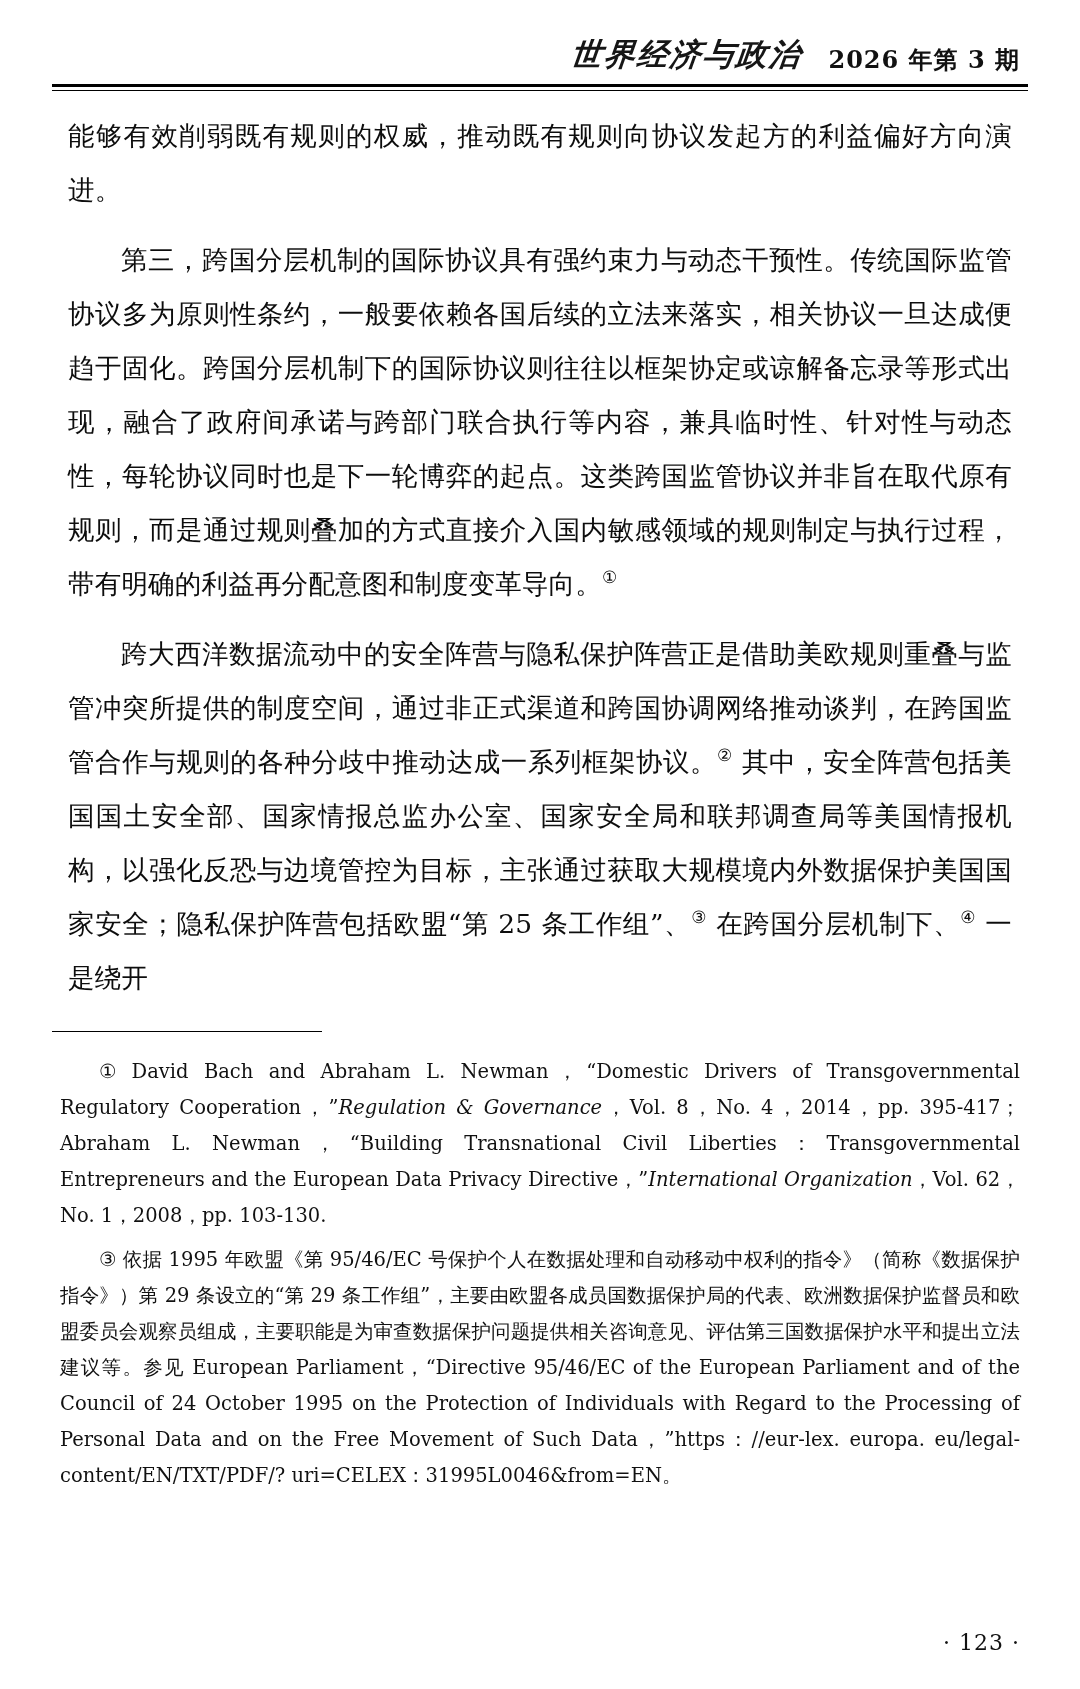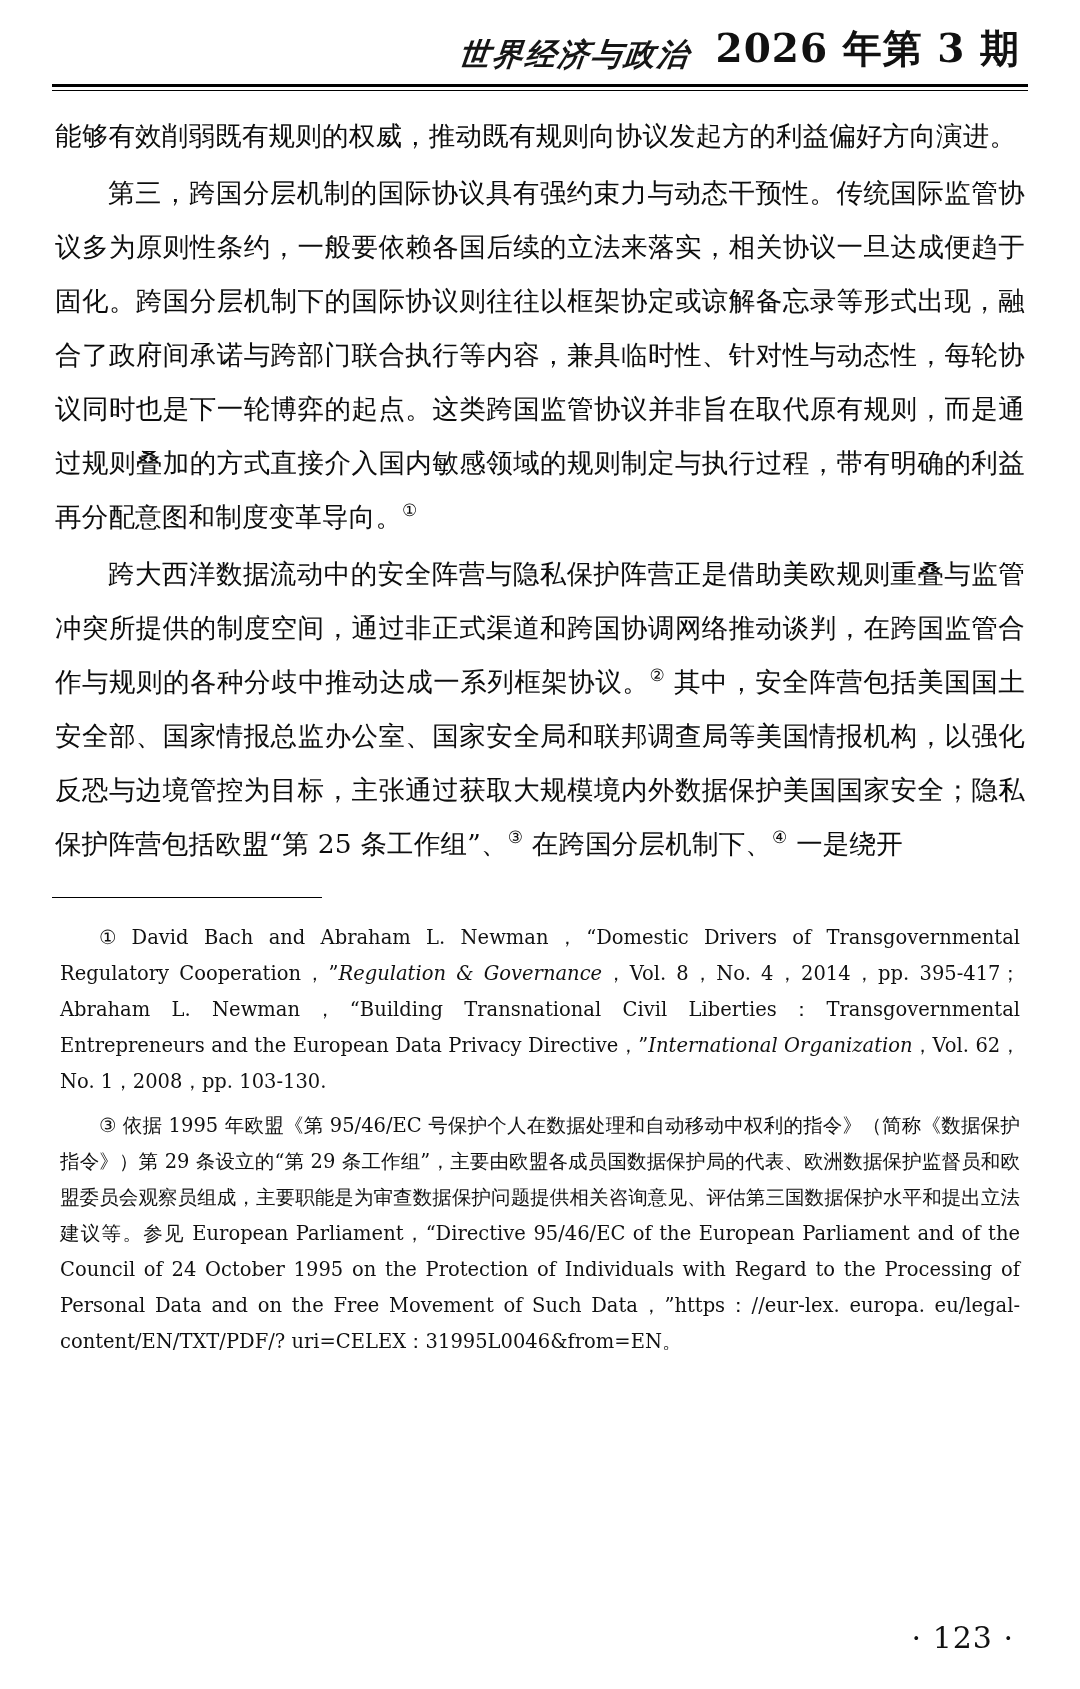--- a/index.html
+++ b/index.html
@@ -36,21 +36,21 @@
   .journal-name {
     font-family: "DejaVu Serif", "Liberation Serif", serif;
     font-size: 31px;
     font-style: italic;
     font-weight: 700;
     letter-spacing: 2px;
     color: #161616;
     transform: skewX(-6deg);
   }
   .issue-label {
-    font-size: 39px;
+    font-size: 24px;
     font-weight: 700;
     letter-spacing: 1px;
     color: #111111;
   }
   .header-rule {
     margin-top: 8px;
     border: 0;
     border-top: 3px solid #000;
     border-bottom: 1px solid #000;
     height: 3px;
@@ -61,21 +61,21 @@
   .body-text {
     margin-top: 18px;
     font-size: 26.5px;
     line-height: 54px;
     text-align: justify;
     text-justify: inter-character;
     color: #0d0d0d;
     letter-spacing: 0.2px;
   }
   .body-text p {
-    margin: 3px;
+    margin: 16px;
   }
   .body-text p.indent {
     text-indent: 2em;
   }
   .fn-ref {
     font-size: 17px;
     vertical-align: super;
     line-height: 0;
   }
 
@@ -104,23 +104,23 @@
   .fn-mark {
     margin-right: 6px;
   }
   .it {
     font-style: italic;
   }
 
   
   .page-number {
     position: absolute;
-    right: 66px;
+    right: 60px;
     bottom: 34px;
-    font-size: 30px;
+    font-size: 22px;
     letter-spacing: 1px;
     color: #111;
   }
 </style>
 </head>
 <body>
 
 <div class="page">
 
   <div class="header">

